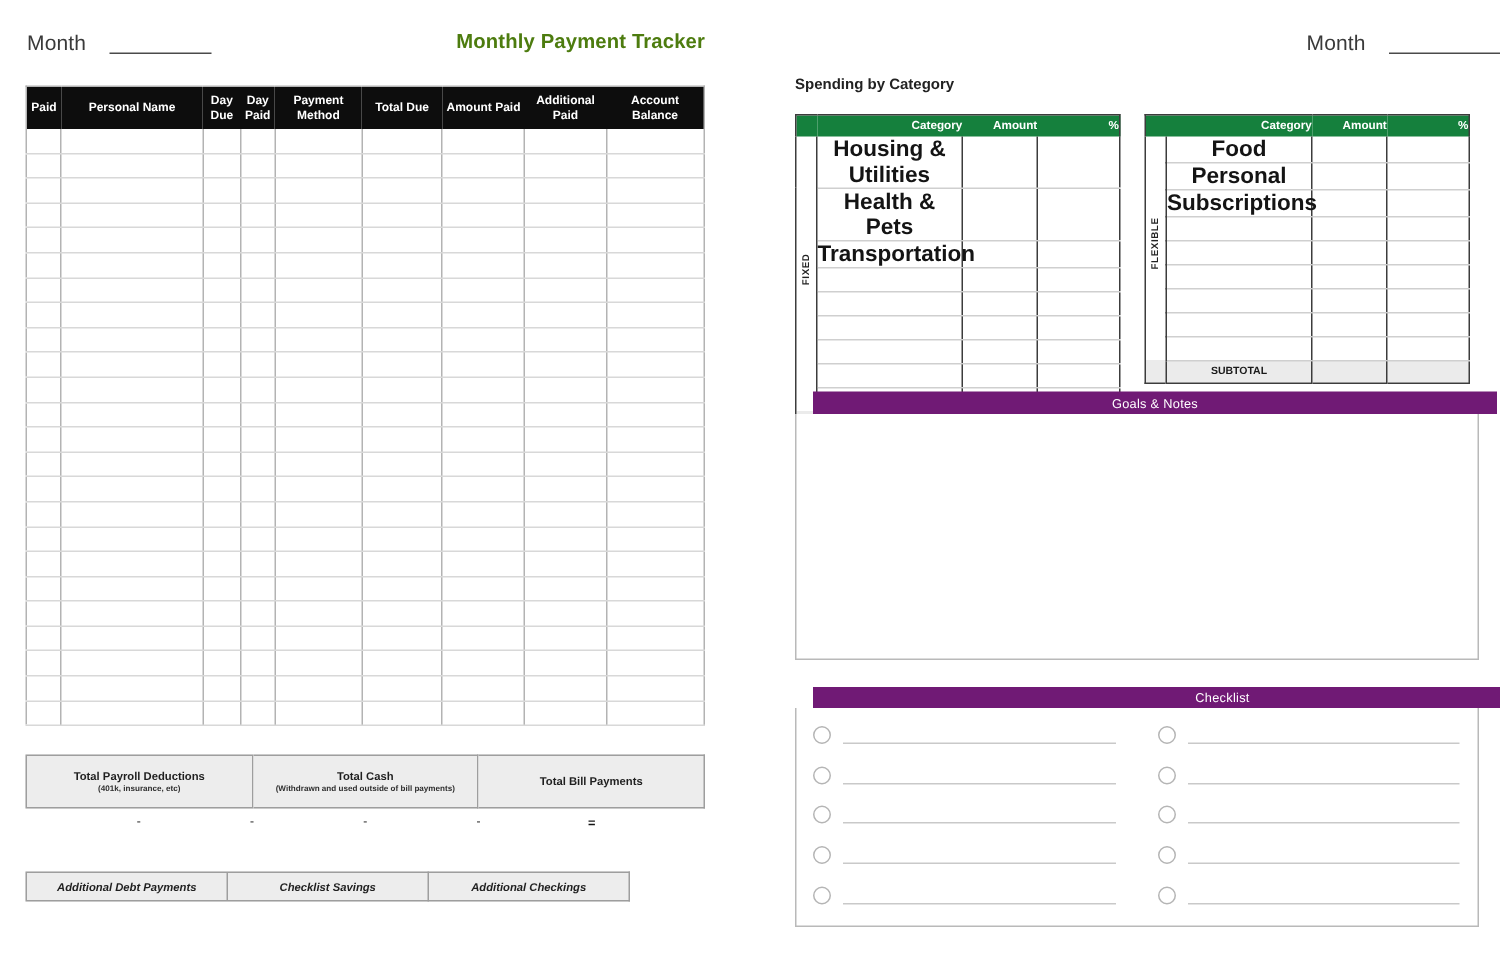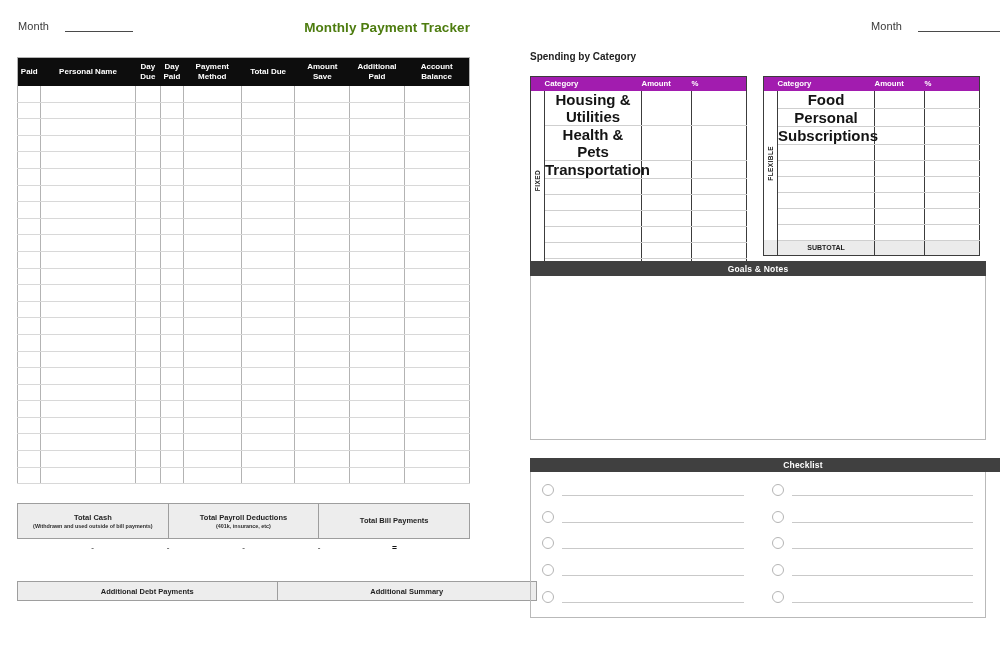--- a/index.html
+++ b/index.html
@@ -1,52 +1,52 @@
 <!DOCTYPE html>
 <html><head>
 <meta charset="utf-8">
 <style>
   * { margin:0; padding:0; box-sizing:border-box; }
   html,body { background:#fff; }
   body { font-family:"Liberation Sans", sans-serif; color:#1a1a1a; }
   .canvas { position:relative; width:1000px; height:647px; background:#fff; overflow:hidden; }
 
   
-  .month-field { position:absolute; display:flex; align-items:center; gap:16px; font-size:11px; color:#3a3a3a; letter-spacing:.1px; }
+  .month-field { position:absolute; display:flex; align-items:flex-end; gap:16px; font-size:14px; color:#3a3a3a; letter-spacing:.1px; }
   .month-line { display:inline-block; border-bottom:1.2px solid #4a4a4a; height:11px; }
   .page-title { position:absolute; font-size:13.5px; font-weight:700; color:#4d7c0f; text-align:right; letter-spacing:.1px; }
-  .section-bar { position:absolute; background:#404040; color:#fff; font-weight:700; font-size:8.5px; display:flex; align-items:center; justify-content:center; letter-spacing:.2px; }
+  .section-bar { position:absolute; background:#701a75; color:#fff; font-weight:400; font-size:8.5px; display:flex; align-items:center; justify-content:center; letter-spacing:.2px;margin-left:12px; }
   .section-box { position:absolute; background:#fff; border:1px solid #b9b9b9; border-top:none; }
 
   
   .tracker { position:absolute; left:17px; top:57px; width:453px; border-collapse:collapse; table-layout:fixed; border:1px solid #b3b3b3; }
   .tracker th { background:#0d0d0d; color:#fff; font-size:8px; font-weight:700; height:28px; line-height:1.25; text-align:center; vertical-align:middle; padding:1px 2px; }
   .tracker td { border-right:1px solid #b3b3b3; border-bottom:1px solid #d8d8d8; height:16.6px; }
   col.c0{width:5.1%} col.c1{width:21%} col.c2{width:5.5%} col.c3{width:5.1%} col.c4{width:12.8%}
   col.c5{width:11.9%} col.c6{width:12.1%} col.c7{width:12.1%} col.c8{width:14.4%}
 
   
   .summary-row { position:absolute; left:17px; top:503px; width:453px; height:36px; display:flex; }
   .summary-box { flex:1; background:#ededed; border:1px solid #9e9e9e; border-left:none; display:flex; flex-direction:column; justify-content:center; align-items:center; text-align:center; padding:1px 3px; }
   .summary-box:first-child { border-left:1px solid #9e9e9e; }
   .box-title { font-size:7.5px; font-weight:700; color:#1f1f1f; line-height:1.3; }
   .box-sub { font-size:5.4px; font-weight:700; color:#2e2e2e; line-height:1.25; }
   .op-row { position:absolute; left:17px; top:541px; width:453px; height:14px; }
   .op { position:absolute; transform:translateX(-50%); font-size:8px; font-weight:700; color:#6a6a6a; top:2px; }
   .op.eq { color:#141414; font-size:8.5px; }
 
   
-  .additional-row { position:absolute; left:17px; top:581px; width:520px; height:20px; display:flex; }
+  .additional-row { position:absolute; left:17px; top:581px; width:403px; height:20px; display:flex;font-style:italic; }
   .add-box { flex:1; background:#ededed; border:1px solid #9e9e9e; border-left:none; display:flex; align-items:center; justify-content:center; font-size:7.5px; font-weight:700; color:#1f1f1f; }
   .add-box:first-child { border-left:1px solid #9e9e9e; }
 
   
   .spending-label { position:absolute; left:530px; top:51px; font-size:10px; font-weight:600; color:#222; }
   .spending { position:absolute; top:76px; width:216px; border-collapse:collapse; table-layout:fixed; border:1px solid #3c3c3c; }
-  .spending th { background:#a21caf; color:#fff; font-size:7.8px; font-weight:700; height:14px; text-align:left; vertical-align:middle; }
+  .spending th { background:#15803d; color:#fff; font-size:7.8px; font-weight:700; height:14px; text-align:right; vertical-align:middle; }
   .spending td { border-right:1px solid #3c3c3c; border-bottom:1px solid #cfcfcf; height:16px; text-align:center; vertical-align:middle; }
   .spending td:last-child { border-right:none; }
   .spending .group-cell { border-bottom:none; }
   .spending .cat-cell { font-size:15px; font-weight:600; color:#141414; }
   .spending .subtotal-row td { background:#ebebeb; height:15px; border-bottom:none; }
   .spending .subtotal-label { font-size:7px; font-weight:700; color:#1a1a1a; }
   .vert { display:inline-block; writing-mode:vertical-rl; transform:rotate(180deg); font-size:6.5px; font-weight:700; letter-spacing:.4px; color:#222; }
   col.sg{width:14px} col.sc{width:97px} col.sa{width:50px} col.sp{width:55px}
 
   
@@ -80,21 +80,21 @@
         <col class="c8">
     </colgroup>
     <thead>
       <tr>
         <th>Paid</th>
         <th>Personal Name</th>
         <th>Day Due</th>
         <th>Day Paid</th>
         <th>Payment Method</th>
         <th>Total Due</th>
-        <th>Amount Save</th>
+        <th>Amount Paid</th>
         <th>Additional Paid</th>
         <th>Account Balance</th>
       </tr>
     </thead>
     <tbody id="tracker-body">
         <tr>
           <td></td>
           <td></td>
           <td></td>
           <td></td>
@@ -355,43 +355,44 @@
           <td></td>
           <td></td>
           <td></td>
           <td></td>
         </tr>
       </tbody>
   </table>
 
   <div class="summary-row">
     <div class="summary-box">
+      <span class="box-title">Total Payroll Deductions</span>
+      <span class="box-sub">(401k, insurance, etc)</span>
+    </div>
+    <div class="summary-box">
       <span class="box-title">Total Cash</span>
       <span class="box-sub">(Withdrawn and used outside of bill payments)</span>
-    </div>
-    <div class="summary-box">
-      <span class="box-title">Total Payroll Deductions</span>
-      <span class="box-sub">(401k, insurance, etc)</span>
     </div>
     <div class="summary-box">
       <span class="box-title">Total Bill Payments</span>
     </div>
   </div>
 
   <div class="op-row">
     <span class="op" style="left:16.67%;">-</span>
     <span class="op" style="left:33.33%;">-</span>
     <span class="op" style="left:50%;">-</span>
     <span class="op" style="left:66.67%;">-</span>
     <span class="op eq" style="left:83.33%;">=</span>
   </div>
 
   <div class="additional-row">
     <div class="add-box">Additional Debt Payments</div>
-    <div class="add-box">Additional Summary</div>
+    <div class="add-box">Checklist Savings</div>
+    <div class="add-box">Additional Checkings</div>
   </div>
 
 
   <div class="month-field" style="left:871px; top:20px;">
     <span>Month</span>
     <span class="month-line" style="width:88px;"></span>
   </div>
 
   <div class="spending-label">Spending by Category</div>
 

